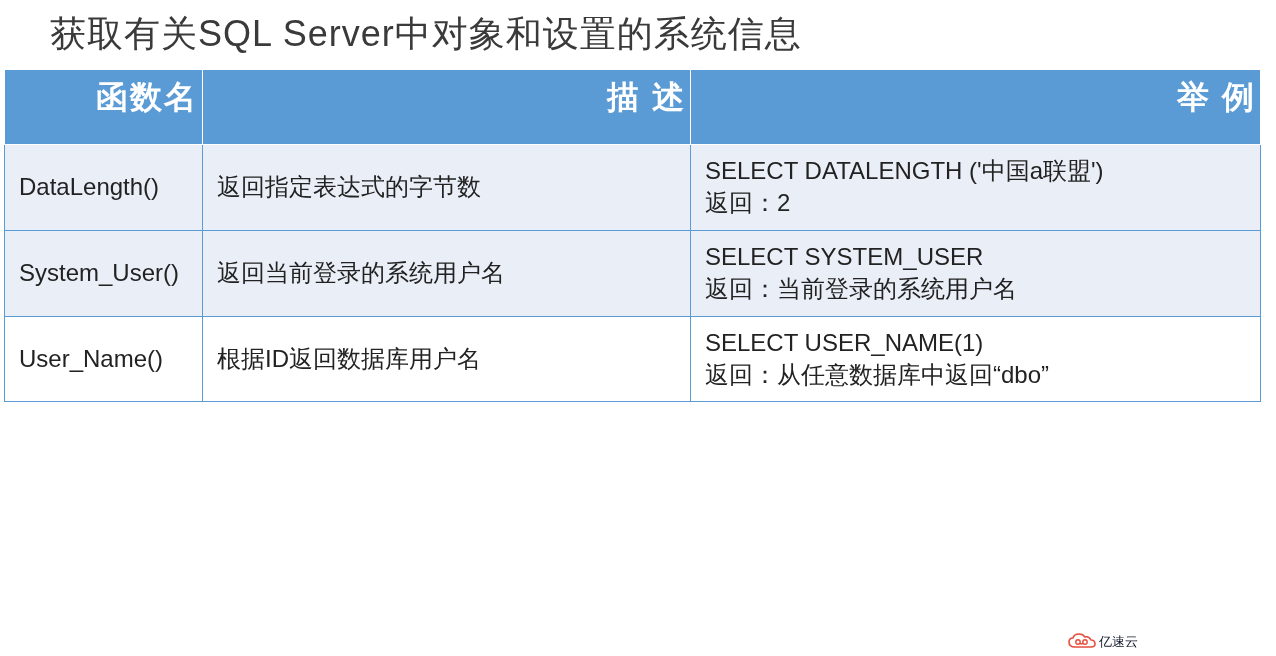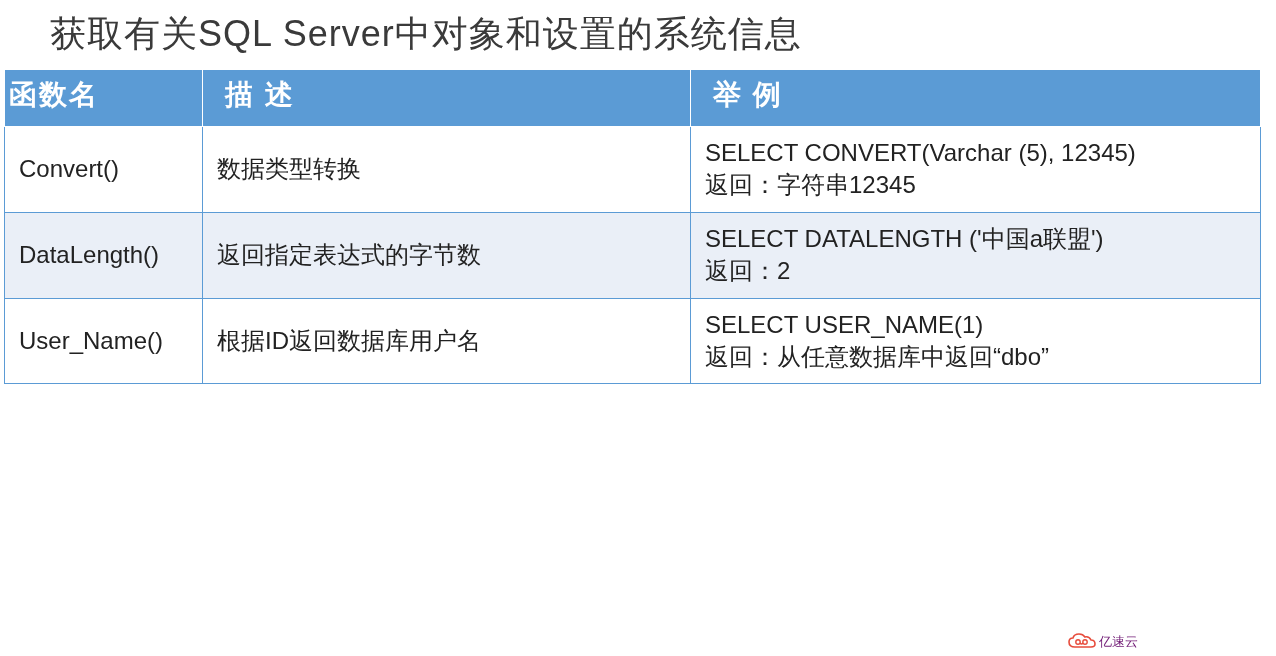--- a/index.html
+++ b/index.html
@@ -28,24 +28,24 @@
     width: 1256px;
     margin-left: 4px;
     table-layout: fixed;
   }
   table.func col.c1 { width: 198px; }
   table.func col.c2 { width: 488px; }
   table.func col.c3 { width: 570px; }
   table.func th {
     background: #5b9bd5;
     color: #ffffff;
-    font-size: 28px;
+    font-size: 32px;
     font-weight: 700;
-    padding: 6px 4px 12px 4px;
-    text-align: left;
+    padding: 6px 4px 24px 4px;
+    text-align: right;
     border: 1px solid #ffffff;
     letter-spacing: 2px;
   }
   table.func td {
     border: 1px solid #5b9bd5;
     padding: 10px 12px 10px 14px;
     font-size: 24px;
     color: #222222;
     vertical-align: middle;
     line-height: 1.35;
@@ -58,21 +58,21 @@
     position: absolute;
     right: 6px;
     bottom: 4px;
     display: flex;
     align-items: center;
     gap: 2px;
   }
   .logo svg { display: block; }
   .logo-text {
     font-size: 13px;
-    color: #701a75;
+    color: #0f172a;
     font-weight: 500;
   }
 </style>
 </head>
 <body>
 <div class="slide">
 
 <h1 class="title">获取有关SQL Server中对象和设置的系统信息</h1>
 
 <table class="func">
@@ -82,31 +82,31 @@
         <col class="c3">
   </colgroup>
   <thead>
     <tr>
       <th>函数名</th>
       <th class="th-spaced">描    述</th>
       <th class="th-spaced">举    例</th>
     </tr>
   </thead>
   <tbody>
-    <tr class="odd">
-      <td>Convert()</td>
-      <td>数据类型转换</td>
-      <td class="example-cell">SELECT CONVERT(Varchar (5), 12345)
-返回：字符串12345</td>
-    </tr>
     <tr class="even">
       <td>DataLength()</td>
       <td>返回指定表达式的字节数</td>
       <td class="example-cell">SELECT DATALENGTH ('中国a联盟')
 返回：2</td>
+    </tr>
+    <tr class="even">
+      <td>System_User()</td>
+      <td>返回当前登录的系统用户名</td>
+      <td class="example-cell">SELECT SYSTEM_USER
+返回：当前登录的系统用户名</td>
     </tr>
     <tr class="odd">
       <td>User_Name()</td>
       <td>根据ID返回数据库用户名</td>
       <td class="example-cell">SELECT USER_NAME(1)
 返回：从任意数据库中返回“dbo”</td>
     </tr>
   </tbody>
 </table>
 

